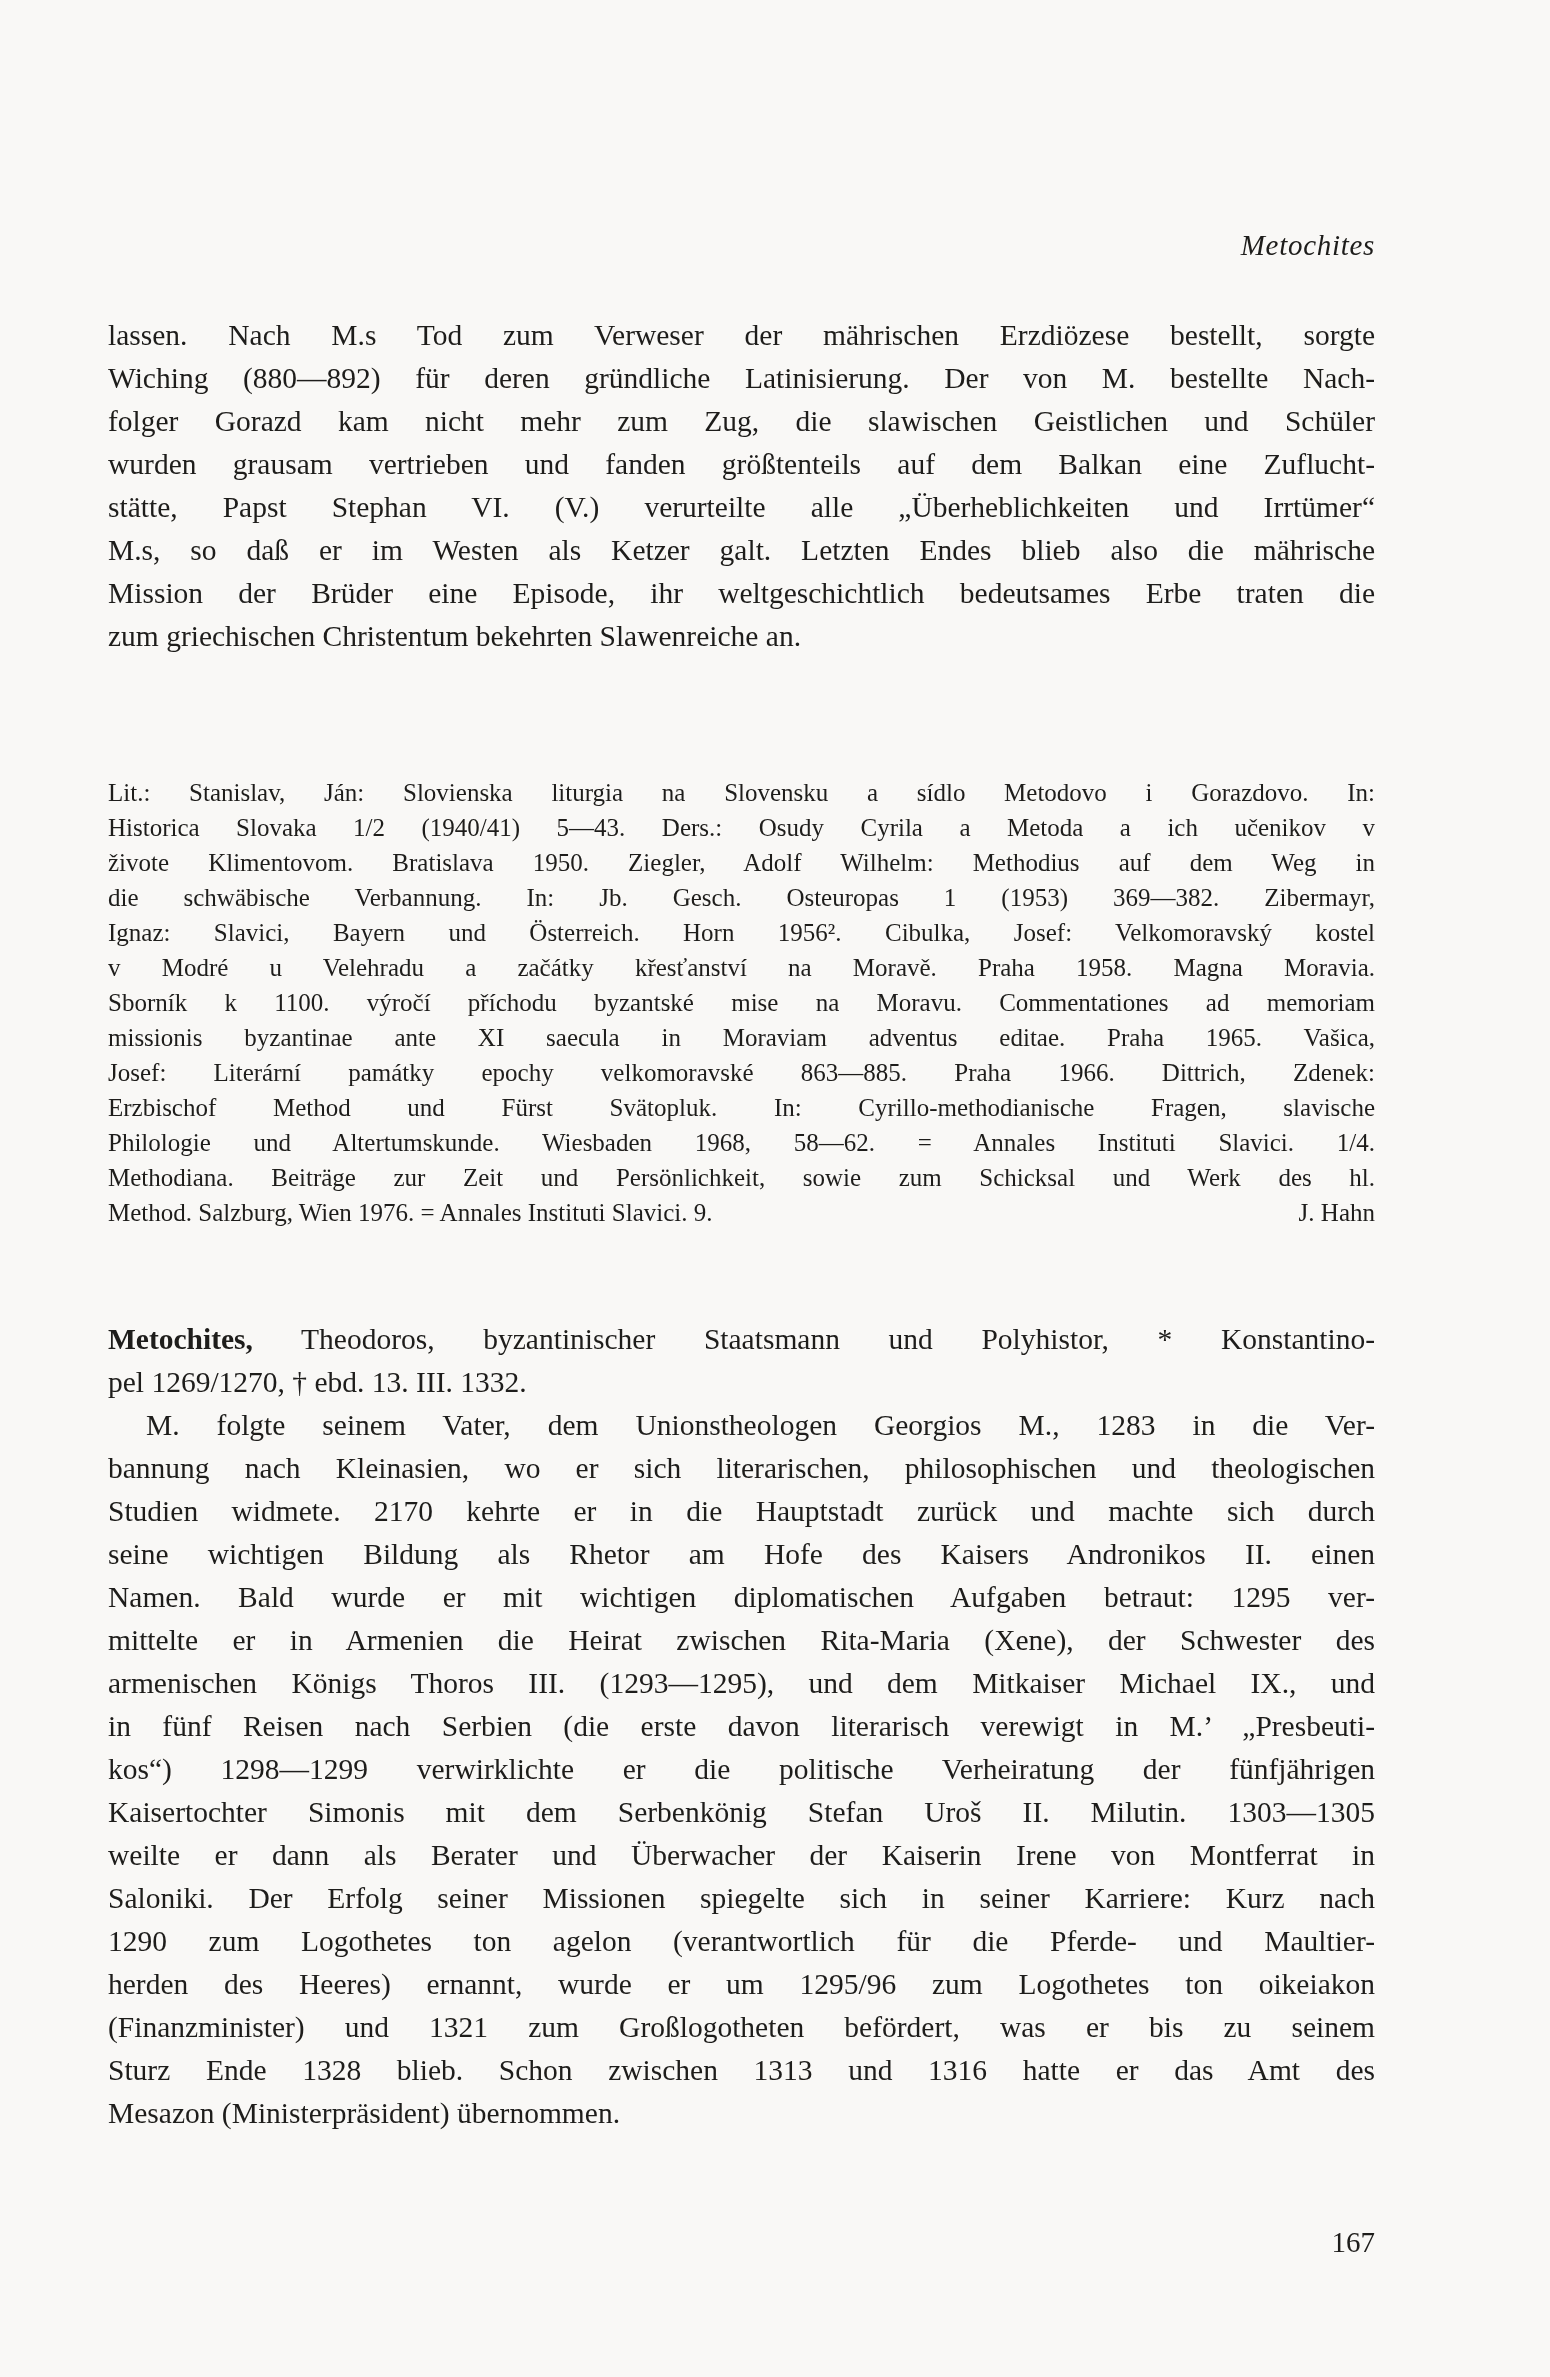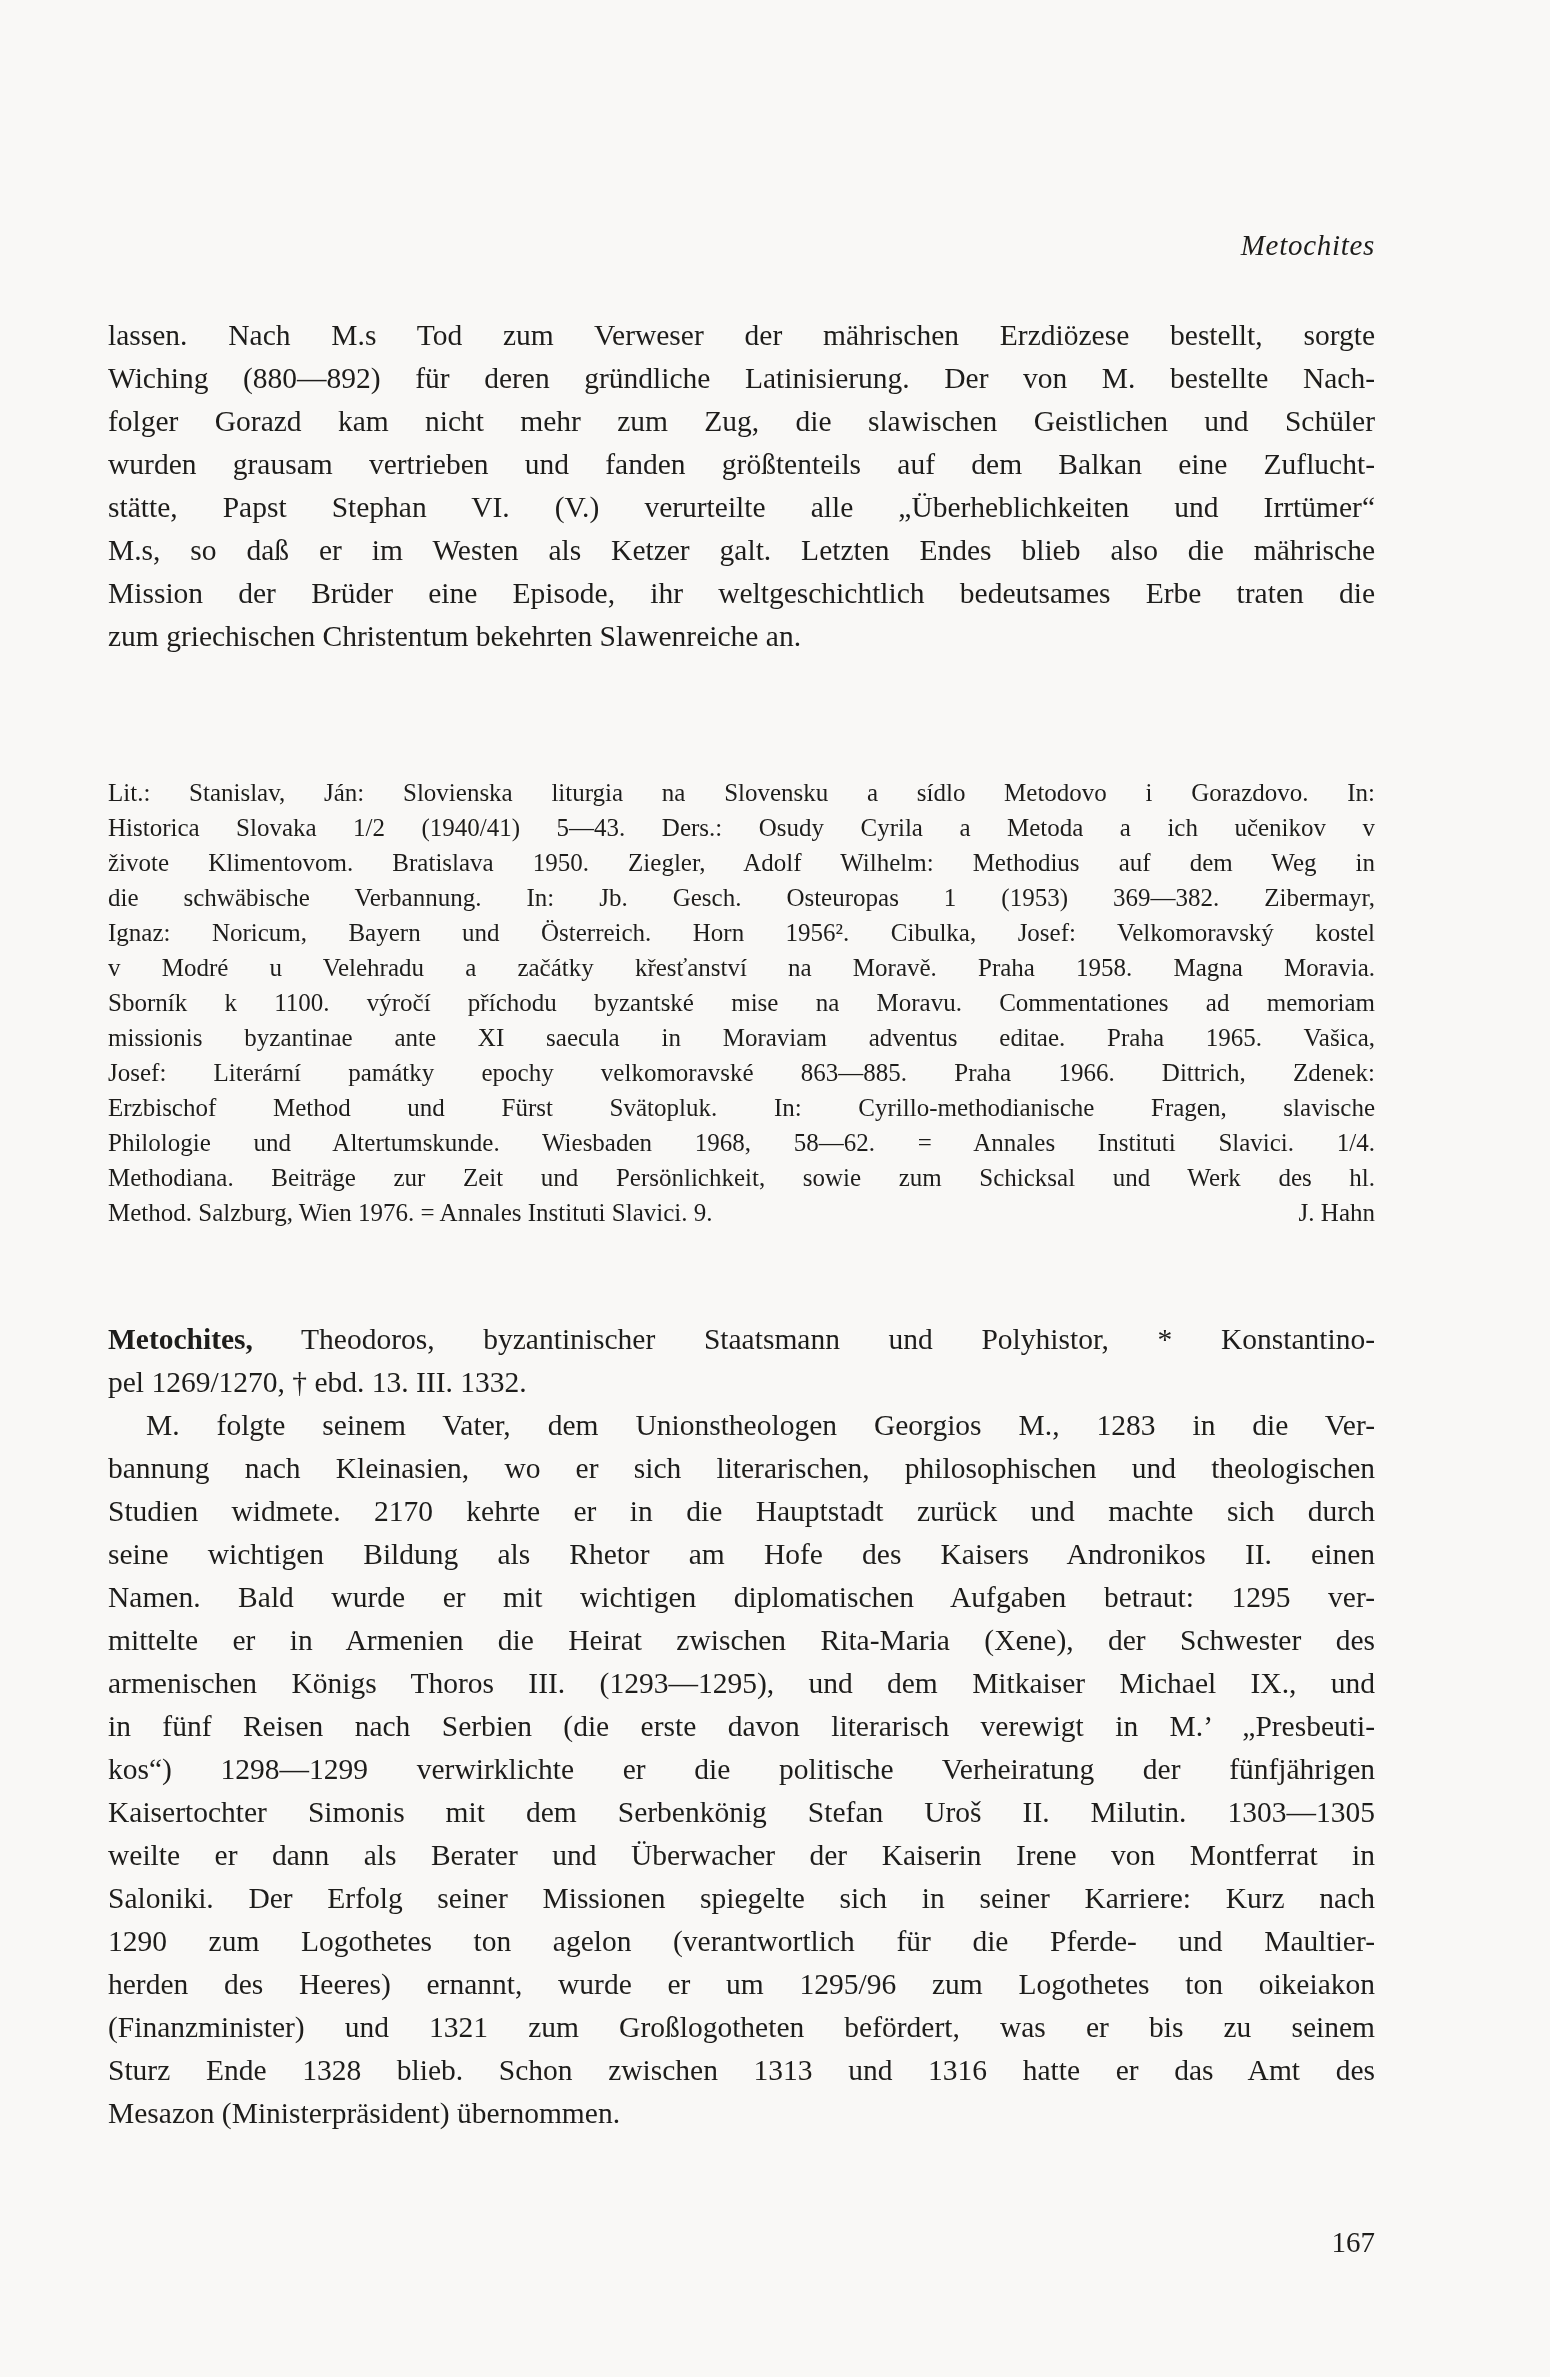--- a/index.html
+++ b/index.html
@@ -74,21 +74,21 @@
       <div class="line"><span>M.s, so daß er im Westen als Ketzer galt. Letzten Endes blieb also die mährische</span></div>
       <div class="line"><span>Mission der Brüder eine Episode, ihr weltgeschichtlich bedeutsames Erbe traten die</span></div>
       <div class="line last"><span>zum griechischen Christentum bekehrten Slawenreiche an.</span></div>
     </div>
 
   <div class="column textblock small block-2">
       <div class="line"><span class="it">Lit.: Stanislav,</span><span> Ján: Slovienska liturgia na Slovensku a sídlo Metodovo i Gorazdovo. In:</span></div>
       <div class="line"><span>Historica Slovaka 1/2 (1940/41) 5—43. </span><span class="it">Ders.:</span><span> Osudy Cyrila a Metoda a ich učenikov v</span></div>
       <div class="line"><span>živote Klimentovom. Bratislava 1950. </span><span class="it">Ziegler,</span><span> Adolf Wilhelm: Methodius auf dem Weg in</span></div>
       <div class="line"><span>die schwäbische Verbannung. In: Jb. Gesch. Osteuropas 1 (1953) 369—382. </span><span class="it">Zibermayr,</span></div>
-      <div class="line"><span>Ignaz: Noricum, Bayern und Österreich. Horn 1956². </span><span class="it">Cibulka,</span><span> Josef: Velkomoravský kostel</span></div>
+      <div class="line"><span>Ignaz: Slavici, Bayern und Österreich. Horn 1956². </span><span class="it">Cibulka,</span><span> Josef: Velkomoravský kostel</span></div>
       <div class="line"><span>v Modré u Velehradu a začátky křesťanství na Moravě. Praha 1958. </span><span class="it">Magna Moravia.</span></div>
       <div class="line"><span>Sborník k 1100. výročí příchodu byzantské mise na Moravu. Commentationes ad memoriam</span></div>
       <div class="line"><span>missionis byzantinae ante XI saecula in Moraviam adventus editae. Praha 1965. </span><span class="it">Vašica,</span></div>
       <div class="line"><span>Josef: Literární památky epochy velkomoravské 863—885. Praha 1966. </span><span class="it">Dittrich,</span><span> Zdenek:</span></div>
       <div class="line"><span>Erzbischof Method und Fürst Svätopluk. In: Cyrillo-methodianische Fragen, slavische</span></div>
       <div class="line"><span>Philologie und Altertumskunde. Wiesbaden 1968, 58—62. = Annales Instituti Slavici. 1/4.</span></div>
       <div class="line"><span class="it">Methodiana.</span><span> Beiträge zur Zeit und Persönlichkeit, sowie zum Schicksal und Werk des hl.</span></div>
       <div class="line last"><span class="sig">J. Hahn</span><span>Method. Salzburg, Wien 1976. = Annales Instituti Slavici. 9.</span></div>
     </div>
 

